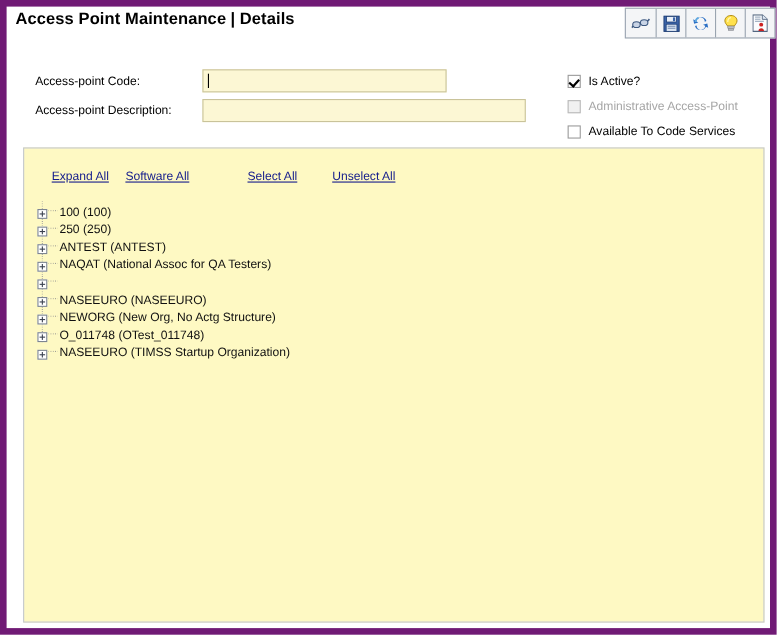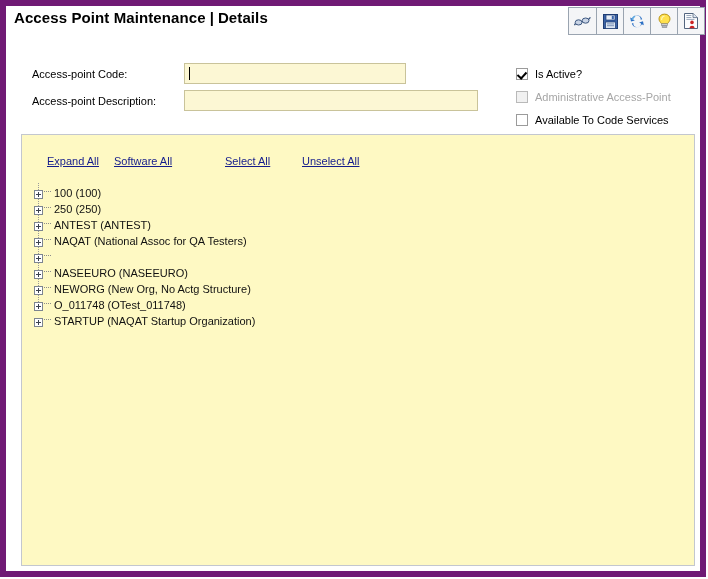--- a/index.html
+++ b/index.html
@@ -361,18 +361,18 @@
       </div>
       <div class="tree-row">
         <span class="vdots"></span>
         <span class="plusbox"></span>
         <span class="dots"></span>
         <span class="tree-label">O_011748 (OTest_011748)</span>
       </div>
       <div class="tree-row">
         <span class="plusbox"></span>
         <span class="dots"></span>
-        <span class="tree-label">STARTUP (NAQAT Startup Organization)</span>
+        <span class="tree-label">NASEEURO (TIMSS Startup Organization)</span>
       </div>
     </div>
   </div>
 
 </div>
 
 </body></html>

